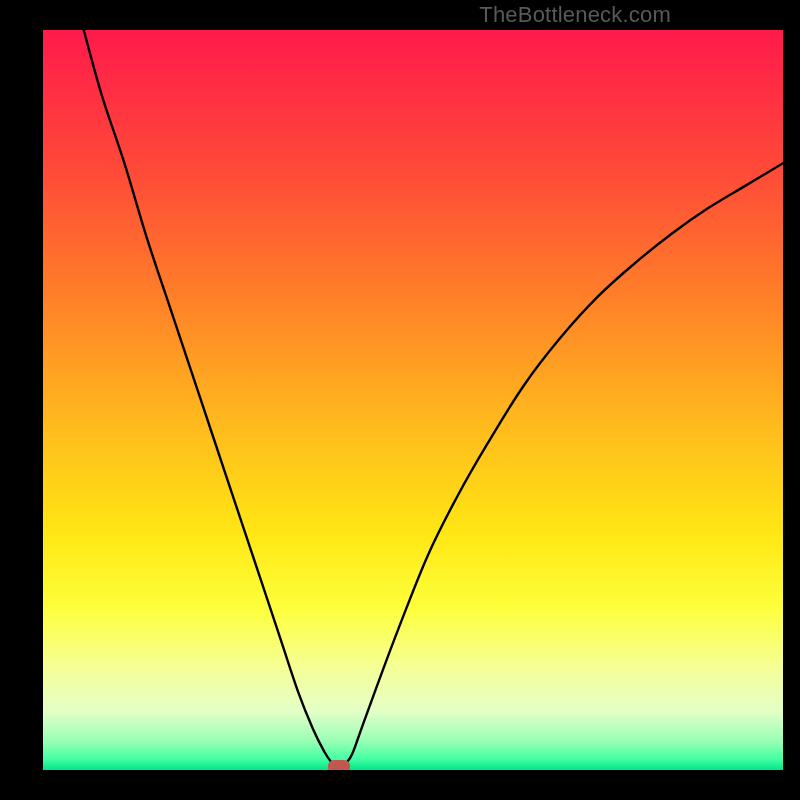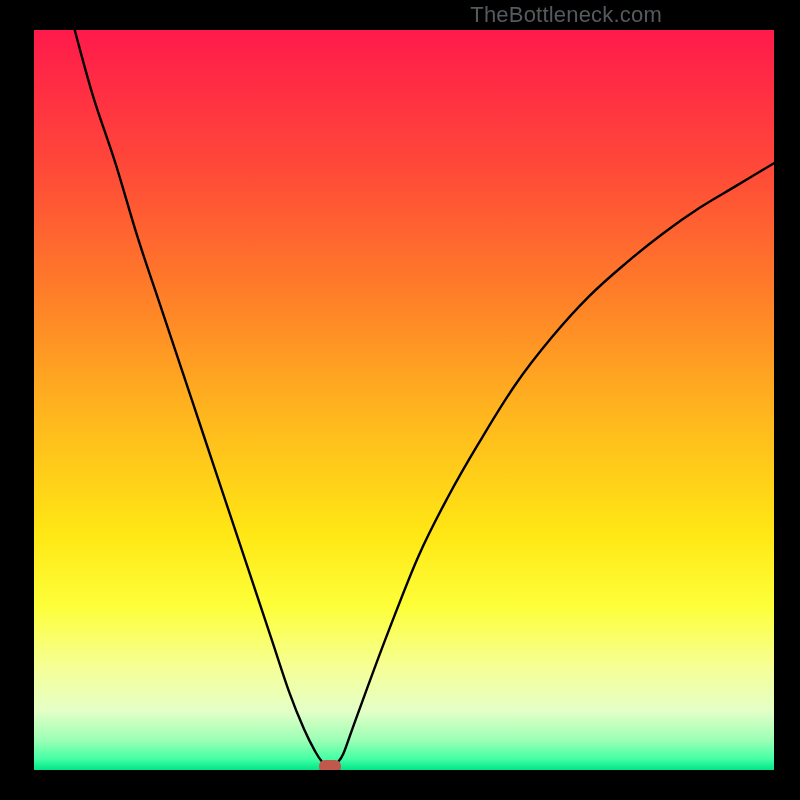--- a/index.html
+++ b/index.html
@@ -7,21 +7,21 @@
     padding: 0;
     width: 800px;
     height: 800px;
     overflow: hidden;
     background: #000;
     font-family: Arial, Helvetica, sans-serif;
   }
   .frame {
     position: absolute;
     top: 0;
-    left: 4px;
+    left: 13px;
     width: 668px;
     height: 800px;
     background: #000;
   }
   .plot-area {
     position: absolute;
     top: 30px;
     left: 30px;
     width: 740px;
     height: 740px;

